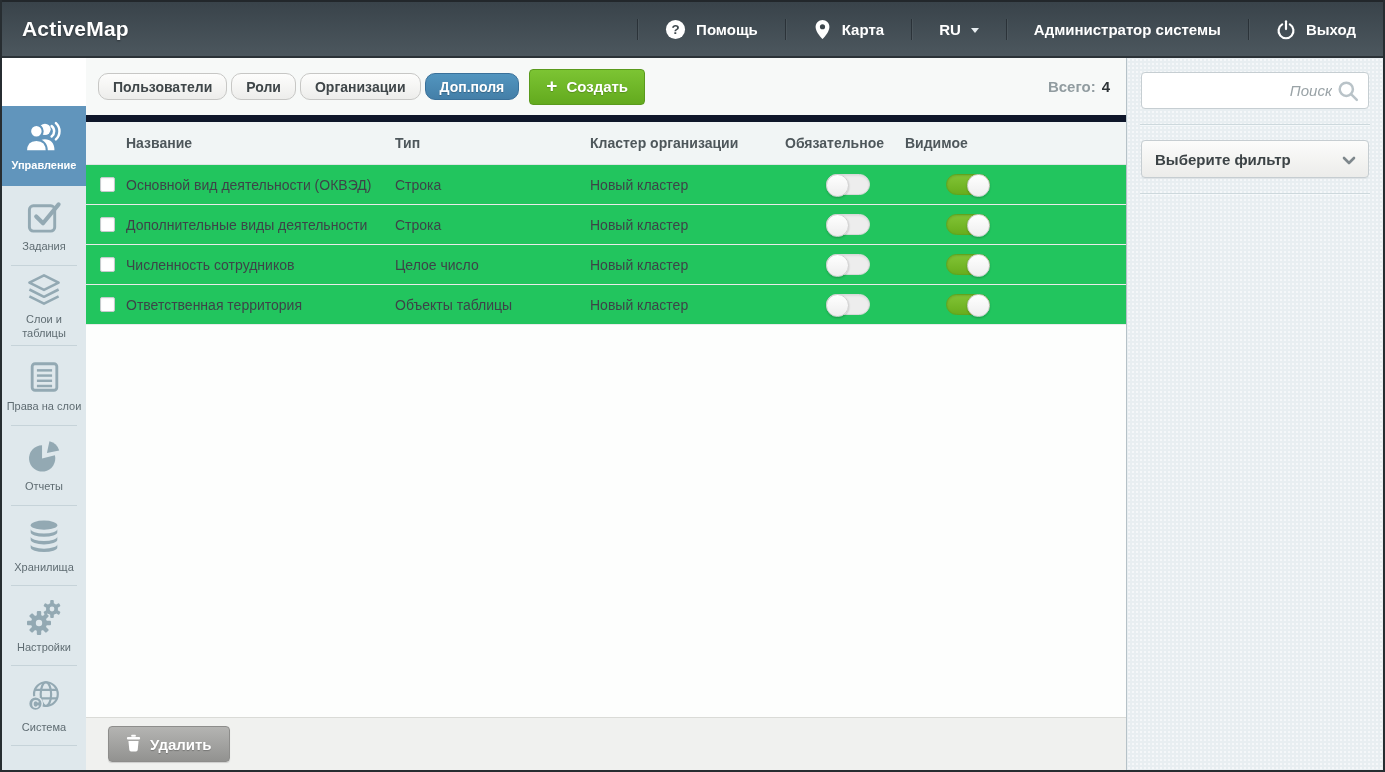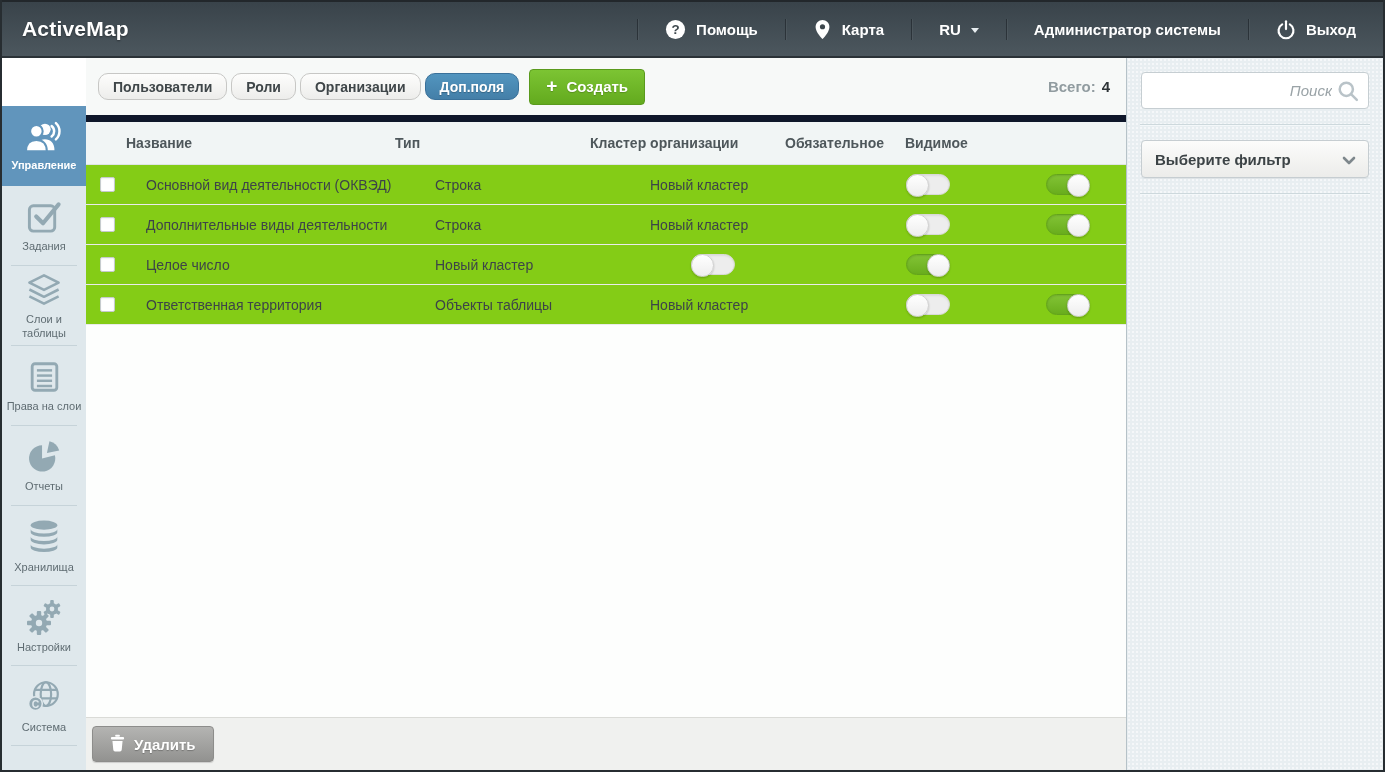--- a/index.html
+++ b/index.html
@@ -34,34 +34,34 @@
   .tab.active { background:linear-gradient(180deg,#5295bf,#447fa8); border-color:#3a719a; color:#fff; text-shadow:0 1px 1px rgba(0,0,0,.25); }
   .btn-create { height:36px; margin-left:10px; padding:0 16px; display:flex; align-items:center; gap:9px; font-size:15px; font-weight:bold; color:#fff; background:linear-gradient(180deg,#7cc433,#63aa1e); border:1px solid #5a9a1d; border-radius:4px; cursor:pointer; text-shadow:0 1px 1px rgba(0,0,0,.2); }
   .btn-create .plus { font-size:19px; font-weight:bold; line-height:1; margin-top:-2px; }
   .total { margin-left:auto; font-size:15px; font-weight:bold; display:flex; gap:6px; align-items:center; }
   .total-label { color:#919ca0; }
   .total-value { color:#2e3437; }
 
   
   .grid-row { display:grid; grid-template-columns:40px 269px 195px 195px 120px 120px 1fr; align-items:center; }
   .thead { flex:0 0 50px; background:#f1f5f5; border-top:7px solid #0f172a; border-bottom:1px solid #dfe4e4; font-size:14px; font-weight:bold; color:#4e575b; }
-  .trow { height:40px; background:#84cc16; border-bottom:1px solid #e9ebea; font-size:14px; color:#3d4448; cursor:default;gap:20px; }
+  .trow { height:40px; background:#22c55e; border-bottom:1px solid #e9ebea; font-size:14px; color:#3d4448; cursor:default; }
   .cell-cb { padding-left:14px; }
   .cb { width:15px; height:15px; background:#fff; border:1px solid #c6cbcd; border-radius:2px; box-shadow:inset 0 1px 2px rgba(0,0,0,.06); cursor:pointer; }
   .toggle { width:44px; height:21px; margin-left:41px; border-radius:12px; position:relative; cursor:pointer; }
   .toggle.off { background:#ededed; border:1px solid #d9d9d9; box-shadow:inset 0 1px 2px rgba(0,0,0,.08); }
   .toggle.on { background:linear-gradient(180deg,#82c335,#69ad1d); border:1px solid #63a31c; box-shadow:inset 0 1px 2px rgba(0,0,0,.12); }
   .toggle::after { content:""; position:absolute; top:-1px; width:21px; height:21px; border-radius:50%; background:linear-gradient(180deg,#ffffff,#eeeeee); border:1px solid #cfcfcf; box-shadow:0 1px 2px rgba(0,0,0,.2); }
   .toggle.off::after { left:-1px; }
   .toggle.on::after { right:-1px; }
 
   .spacer { flex:1; background:#fdfefd; }
 
   
-  .mfooter { flex:0 0 53px; background:#f0f1ef; border-top:1px solid #dadbd7; display:flex; align-items:center; padding-left:6px; }
+  .mfooter { flex:0 0 53px; background:#f0f1ef; border-top:1px solid #dadbd7; display:flex; align-items:center; padding-left:22px; }
   .btn-delete { height:36px; padding:0 17px; display:flex; align-items:center; gap:9px; font-size:15px; font-weight:bold; color:#fff; background:linear-gradient(180deg,#b4b4b2,#929290); border:1px solid #8d8d8b; border-radius:4px; cursor:pointer; text-shadow:0 1px 1px rgba(0,0,0,.25); box-shadow:0 1px 1px rgba(0,0,0,.15); }
 
   
   .rightpanel { width:257px; flex:0 0 257px; background-color:#e8eef1; background-image:radial-gradient(rgba(255,255,255,.55) 1px, transparent 1px); background-size:4px 4px; border-left:1px solid #b6c2c8; padding:14px 14px 0 14px; }
   .searchbox { position:relative; }
   .search-input { width:100%; height:37px; border:1px solid #c6ced2; border-radius:4px; background:#fff; padding:0 36px 0 11px; font-size:15px; font-style:italic; color:#ec4899; outline:none; font-family:"Liberation Sans","DejaVu Sans",sans-serif;text-align:right; }
   .search-input::placeholder { color:#9aa3a7; font-style:italic; }
   .search-icon { position:absolute; right:10px; top:8px; }
   .rp-divider { margin:15px -1px 14px -1px; border-top:1px solid #cdd8dc; border-bottom:1px solid #f4f8fa; }
   .filter-select { height:38px; display:flex; align-items:center; justify-content:space-between; padding:0 12px 0 13px; background:linear-gradient(180deg,#fcfcfb,#ececea); border:1px solid #c6cdd1; border-radius:4px; font-size:15px; font-weight:bold; color:#3c4346; cursor:pointer; box-shadow:0 1px 1px rgba(0,0,0,.05); }
@@ -285,20 +285,21 @@
             </div>
           <div>
               <div class="toggle on"></div>
             </div>
           <div></div>
         </div>
         <div class="trow grid-row">
           <div class="cell-cb">
               <div class="cb"></div>
             </div>
+          <div>Численность сотрудников</div>
           <div>Целое число</div>
           <div>Новый кластер</div>
           <div>
               <div class="toggle off"></div>
             </div>
           <div>
               <div class="toggle on"></div>
             </div>
           <div></div>
         </div>

